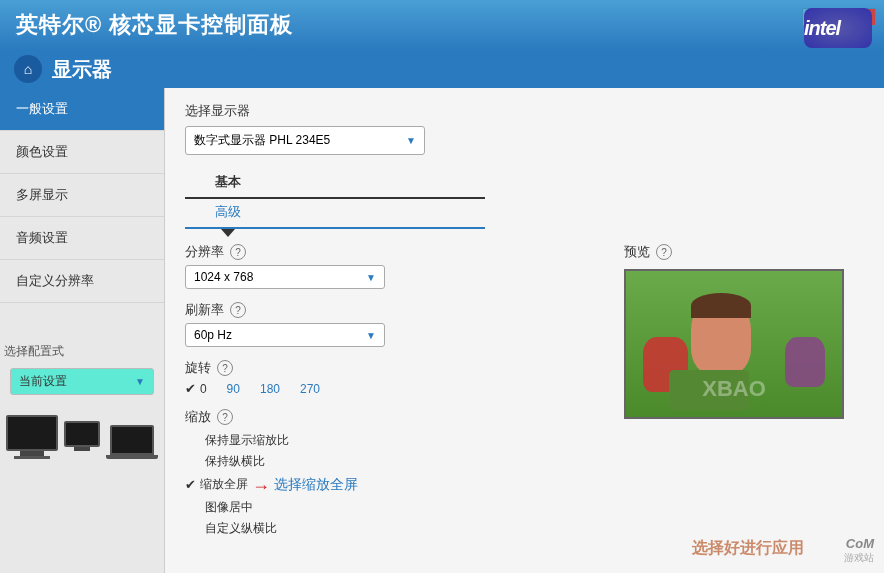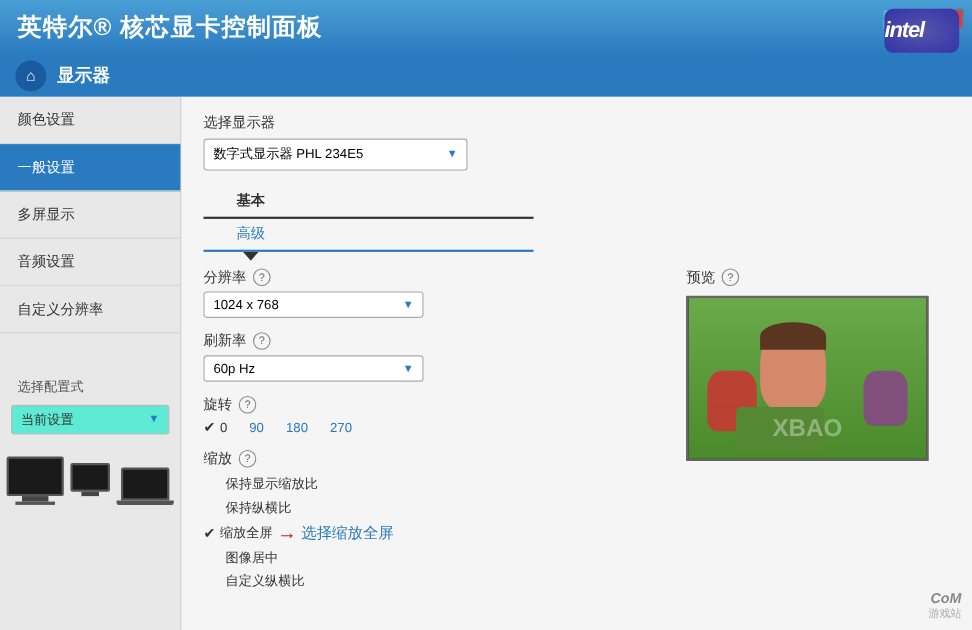--- a/index.html
+++ b/index.html
@@ -62,21 +62,21 @@
       background: #1a5a9f;
       border-radius: 50%;
       display: flex;
       align-items: center;
       justify-content: center;
       color: white;
       font-size: 14px;
     }
     .sub-header-title {
       color: white;
-      font-size: 16px;
+      font-size: 20px;
       font-weight: bold;
     }
     .intel-logo {
       position: absolute;
       right: 12px;
       top: 8px;
       width: 68px;
       height: 40px;
       background: radial-gradient(ellipse at center, #5555aa, #3333aa);
       border-radius: 8px;
@@ -111,21 +111,21 @@
       border-bottom: 1px solid #d5d5d5;
     }
     .sidebar-item.active {
       background: #2a7abf;
       color: white;
     }
     .sidebar-spacer {
       height: 30px;
     }
     .sidebar-section-label {
-      padding: 10px 16px 4px;
+      padding: 10px 4px 4px;
       color: #555;
       font-size: 12px;
     }
     .sidebar-dropdown {
       margin: 4px 10px;
       padding: 4px 8px;
       background: #5eead4;
       border: 1px solid #bbb;
       border-radius: 3px;
       display: flex;
@@ -364,25 +364,25 @@
 </div>
 
 <div class="sub-header">
   <div class="home-icon-circle">⌂</div>
   <span class="sub-header-title">显示器</span>
 </div>
 
 <div class="main-container">
 
   <div class="sidebar">
+    <div class="sidebar-item active">
+      <span>一般设置</span>
+    </div>
     <div class="sidebar-item">
       <span>颜色设置</span>
-    </div>
-    <div class="sidebar-item active">
-      <span>一般设置</span>
     </div>
     <div class="sidebar-item">
       <span>多屏显示</span>
     </div>
     <div class="sidebar-item">
       <span>音频设置</span>
     </div>
     <div class="sidebar-item">
       <span>自定义分辨率</span>
     </div>
@@ -532,20 +532,21 @@
 
               <div style="position:absolute;bottom:5%;left:20%;width:80px;height:40px;background:#558833;border-radius:5px;"></div>
               <div class="watermark">XBAO</div>
             </div>
           </div>
         </div>
       </div>
 
     </div>
 
+    <div style="position:absolute;bottom:14px;right:80px;color:rgba(180,80,30,0.65);font-size:16px;font-weight:bold;">选择好进行应用</div>
 
     <div style="position:absolute;bottom:8px;right:10px;text-align:right;">
       <div style="font-size:13px;color:#888;font-style:italic;font-weight:bold;">CoM</div>
       <div style="font-size:10px;color:#aaa;">游戏站</div>
     </div>
 
   </div>
 </div>
 
 </body></html>

